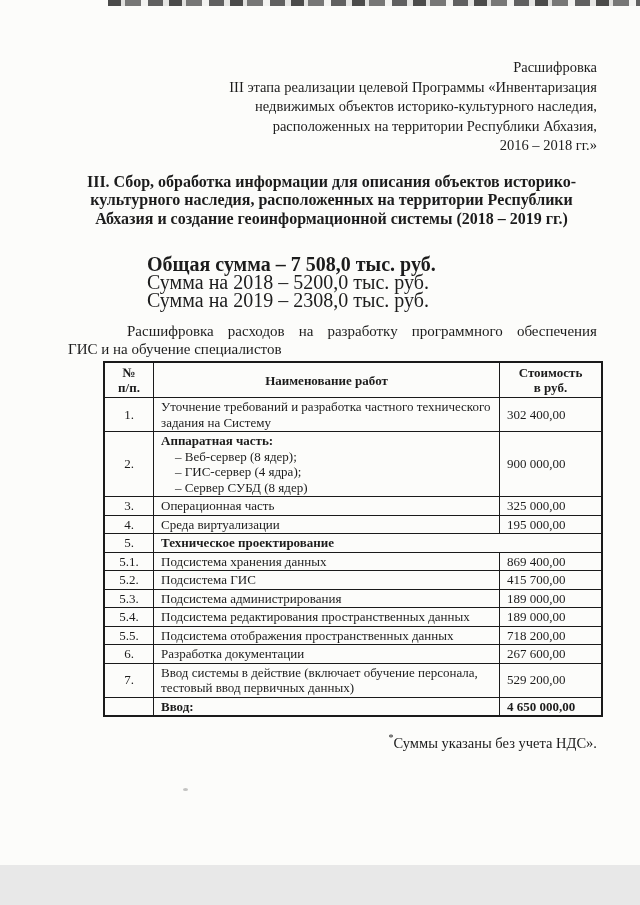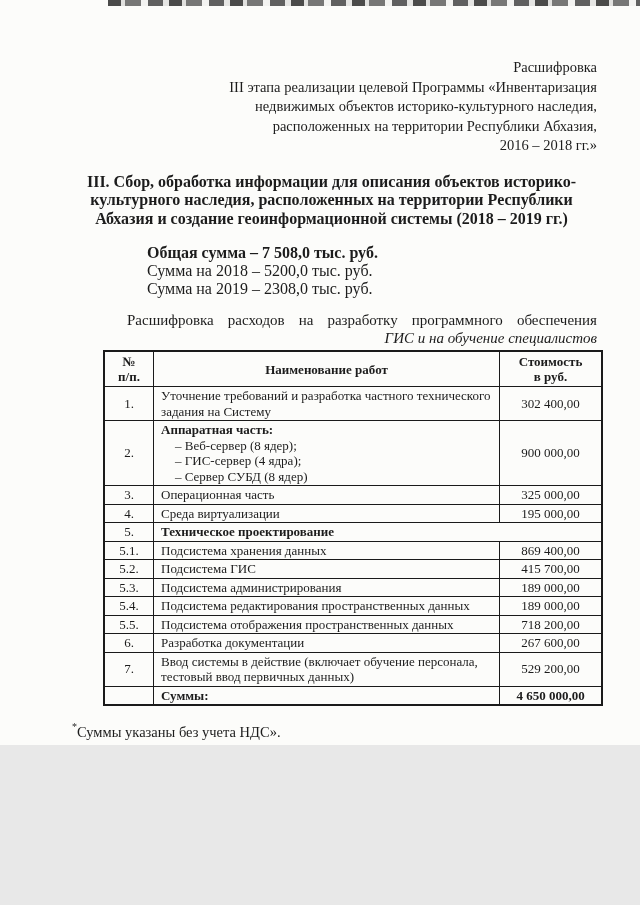--- a/index.html
+++ b/index.html
@@ -1,20 +1,20 @@
 <!DOCTYPE html>
 <html><head>
 <meta charset="utf-8">
 <style>
   html, body { margin: 0; padding: 0; }
   body { background: #e8e8e8; }
   .page {
     position: relative;
     width: 640px;
-    height: 745px;
+    height: 865px;
     margin: 0 auto;
     background: #fcfcfa;
     color: #1c1c1c;
     font-family: "Liberation Serif", "DejaVu Serif", serif;
     overflow: hidden;
     box-sizing: border-box;
   }
   .scan-band {
     position: absolute;
     top: 0; left: 108px; right: 0; height: 6px;
@@ -41,57 +41,58 @@
     line-height: 19.5px;
   }
   .section-heading {
     margin: 17px 45px 0 68px;
     text-align: center;
     font-weight: bold;
     font-size: 16px;
     line-height: 18.5px;
   }
   .sums {
-    margin: 16px 0 0 147px;
-    font-size: 16px;
+    margin: 27px 0 0 147px;
+    font-size: 20px;
     line-height: 18px;
   }
   .b { font-weight: bold; }
   .intro {
     margin: 14px 43px 0 68px;
     font-size: 15px;
     line-height: 17.5px;
   }
   .intro .l1 { text-align: justify; text-align-last: justify; text-indent: 59px; }
-  .intro .l2 { text-align: right; font-style: italic; }
+  .intro .l2 { text-align: left; }
   table.cost-table {
     margin: 3px 0 0 103px;
     border-collapse: collapse;
     width: 482px;
     table-layout: fixed;
     font-size: 13px;
     line-height: 15.5px;
     border: 2px solid #1a1a1a;
   }
   .cost-table th, .cost-table td {
     border: 1px solid #1a1a1a;
     vertical-align: middle;
     padding: 1px 4px;
   }
   .cost-table thead th { text-align: center; font-weight: bold; line-height: 15px; padding: 2px 2px; }
   .col-num  { width: 44px; }
   .col-name { width: 341px; margin-top: 37px; }
   .col-cost { width: 97px; }
   td.c-num  { text-align: center; }
   td.c-name { text-align: left; padding: 1px 7px; }
-  td.c-cost { text-align: center; padding: 1px 7px; }
+  td.c-cost { text-align: left; padding: 1px 7px; }
   td .sub { padding-left: 14px; font-weight: normal; }
   .footnote {
-    margin: 16px 43px 0 72px;
+    margin: 16px 43px 0 100px;
     font-size: 14.5px;
+    text-align: right;
   }
   .footnote sup { font-size: 10px; position: relative; top: -1px; }
 </style>
 </head>
 <body>
 
 <div class="page">
   <div class="scan-band"></div>
   <div class="speck" style="left:183px; top:788px;"></div>
 
@@ -217,21 +218,21 @@
         <tr>
           <td class="c-num">7.</td>
           <td class="c-name">
             <div>Ввод системы в действие (включает обучение персонала, тестовый ввод первичных данных)</div>
           </td>
           <td class="c-cost">529 200,00</td>
         </tr>
         <tr>
           <td class="c-num"></td>
           <td class="c-name">
-            <div class="b">Суммы:</div>
+            <div class="b">Ввод:</div>
           </td>
           <td class="c-cost b">4 650 000,00</td>
         </tr>
       </tbody>
   </table>
 
   <div class="footnote">
     <sup>*</sup><span>Суммы указаны без учета НДС».</span>
   </div>
 </div>

